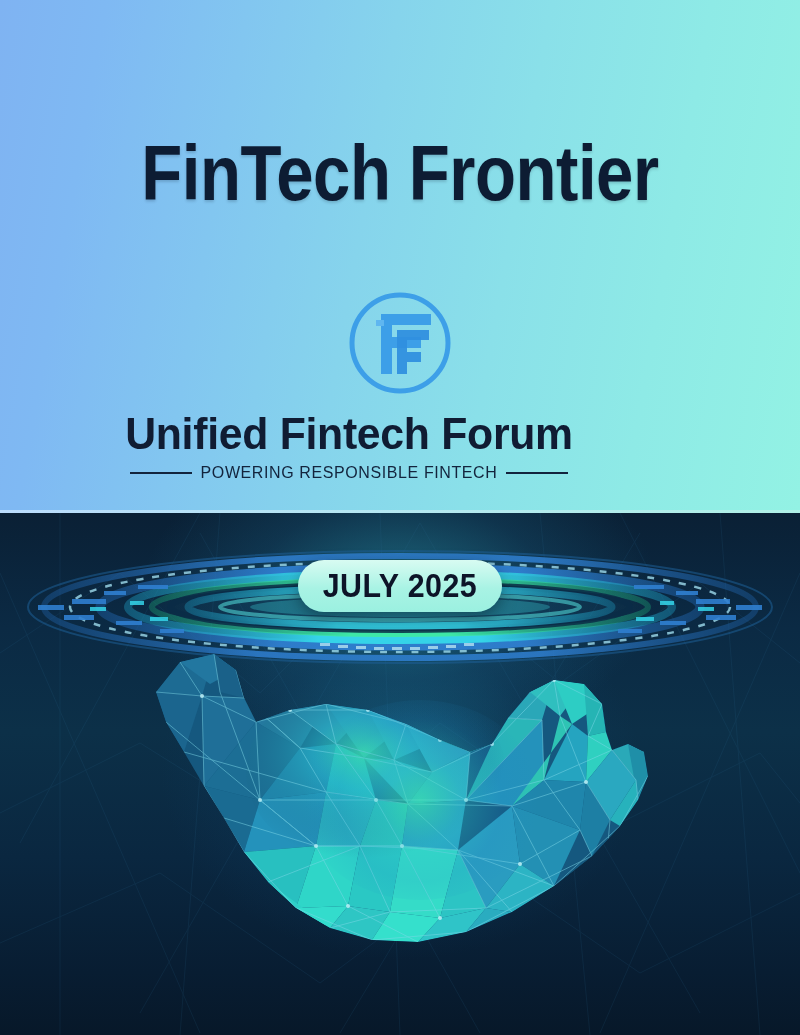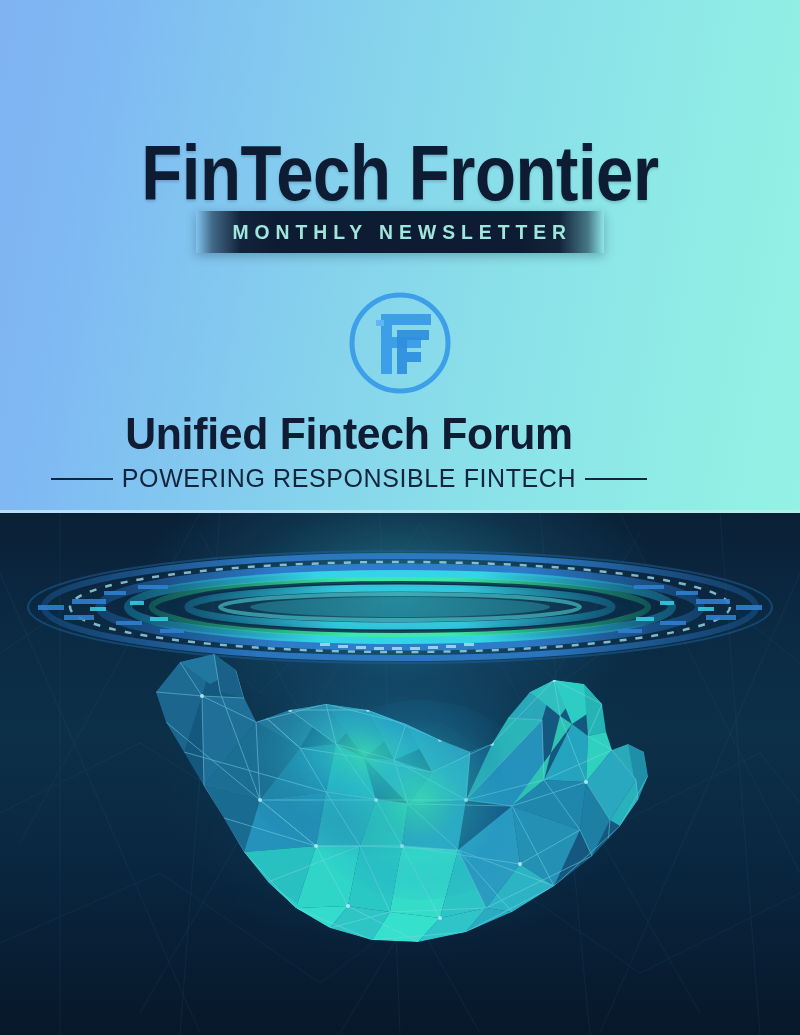--- a/index.html
+++ b/index.html
@@ -138,21 +138,21 @@
   }
   .tagline-rule {
     display: block;
     width: 62px;
     height: 2px;
     background: #13243d;
   }
   .org-tagline {
     font-family: "Liberation Sans", sans-serif;
     font-weight: 400;
-    font-size: 25px;
+    font-size: 16px;
     letter-spacing: 0.6px;
     color: #13243d;
     white-space: nowrap;
   }
 
   
   .bottom-panel {
     position: absolute;
     left: 0;
     top: 513px;
@@ -242,23 +242,20 @@
 <body>
 
 <div class="cover">
 
   <div class="top-panel">
 
     <div class="masthead">
       <div class="masthead-title">FinTech Frontier</div>
     </div>
 
-    <div class="sub-banner">
-      <span class="sub-banner-text">MONTHLY NEWSLETTER</span>
-    </div>
 
     <div class="logo-mark">
       <svg viewBox="0 0 106 106" xmlns="http://www.w3.org/2000/svg">
         <circle cx="53" cy="53" r="48" fill="none" stroke="#3d9fe8" stroke-width="5"></circle>
         <g fill="#3d9fe8">
 
           <rect x="34" y="24" width="11" height="60"></rect>
 
           <rect x="34" y="24" width="50" height="11"></rect>
 
@@ -510,14 +507,17 @@
           <circle cx="176" cy="206" r="2"></circle>
           <circle cx="262" cy="206" r="2"></circle>
           <circle cx="380" cy="224" r="2"></circle>
           <circle cx="208" cy="266" r="2"></circle>
           <circle cx="300" cy="278" r="2"></circle>
         </g>
       </g>
     </svg>
   </div>
 
+  <div class="date-badge">
+    <span class="date-badge-text">JULY 2025</span>
+  </div>
 
 </div>
 
 </body></html>

